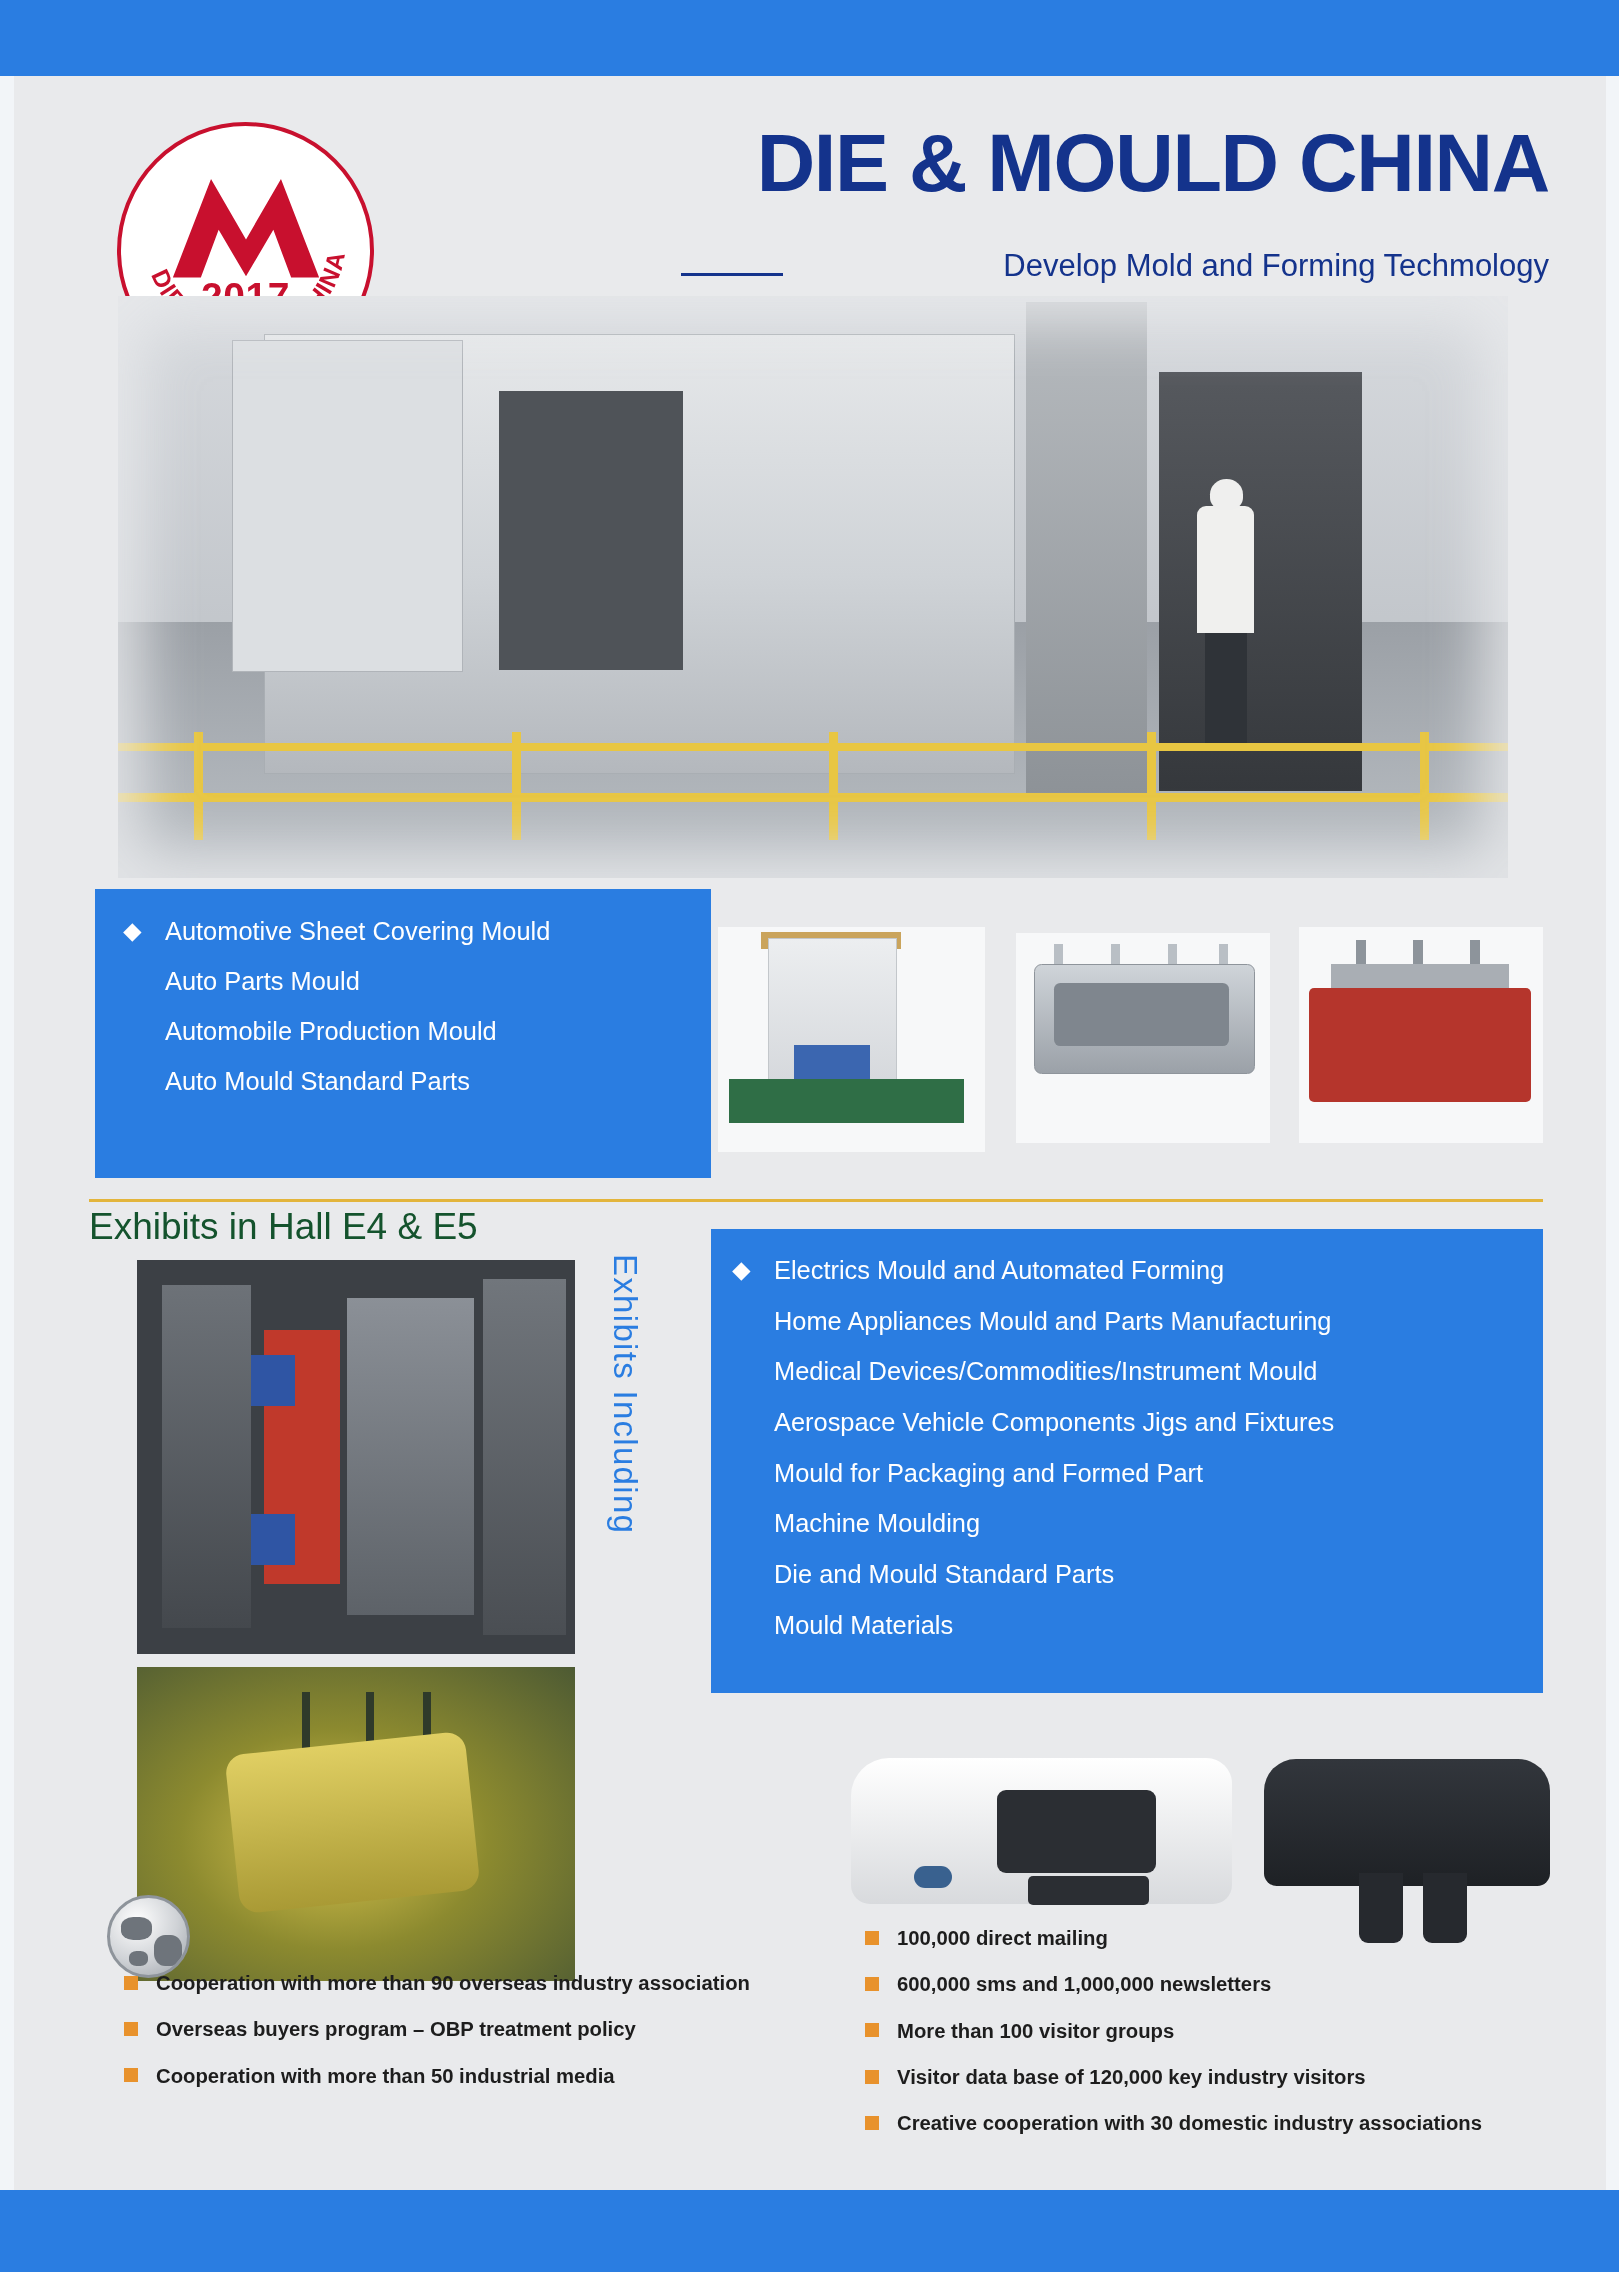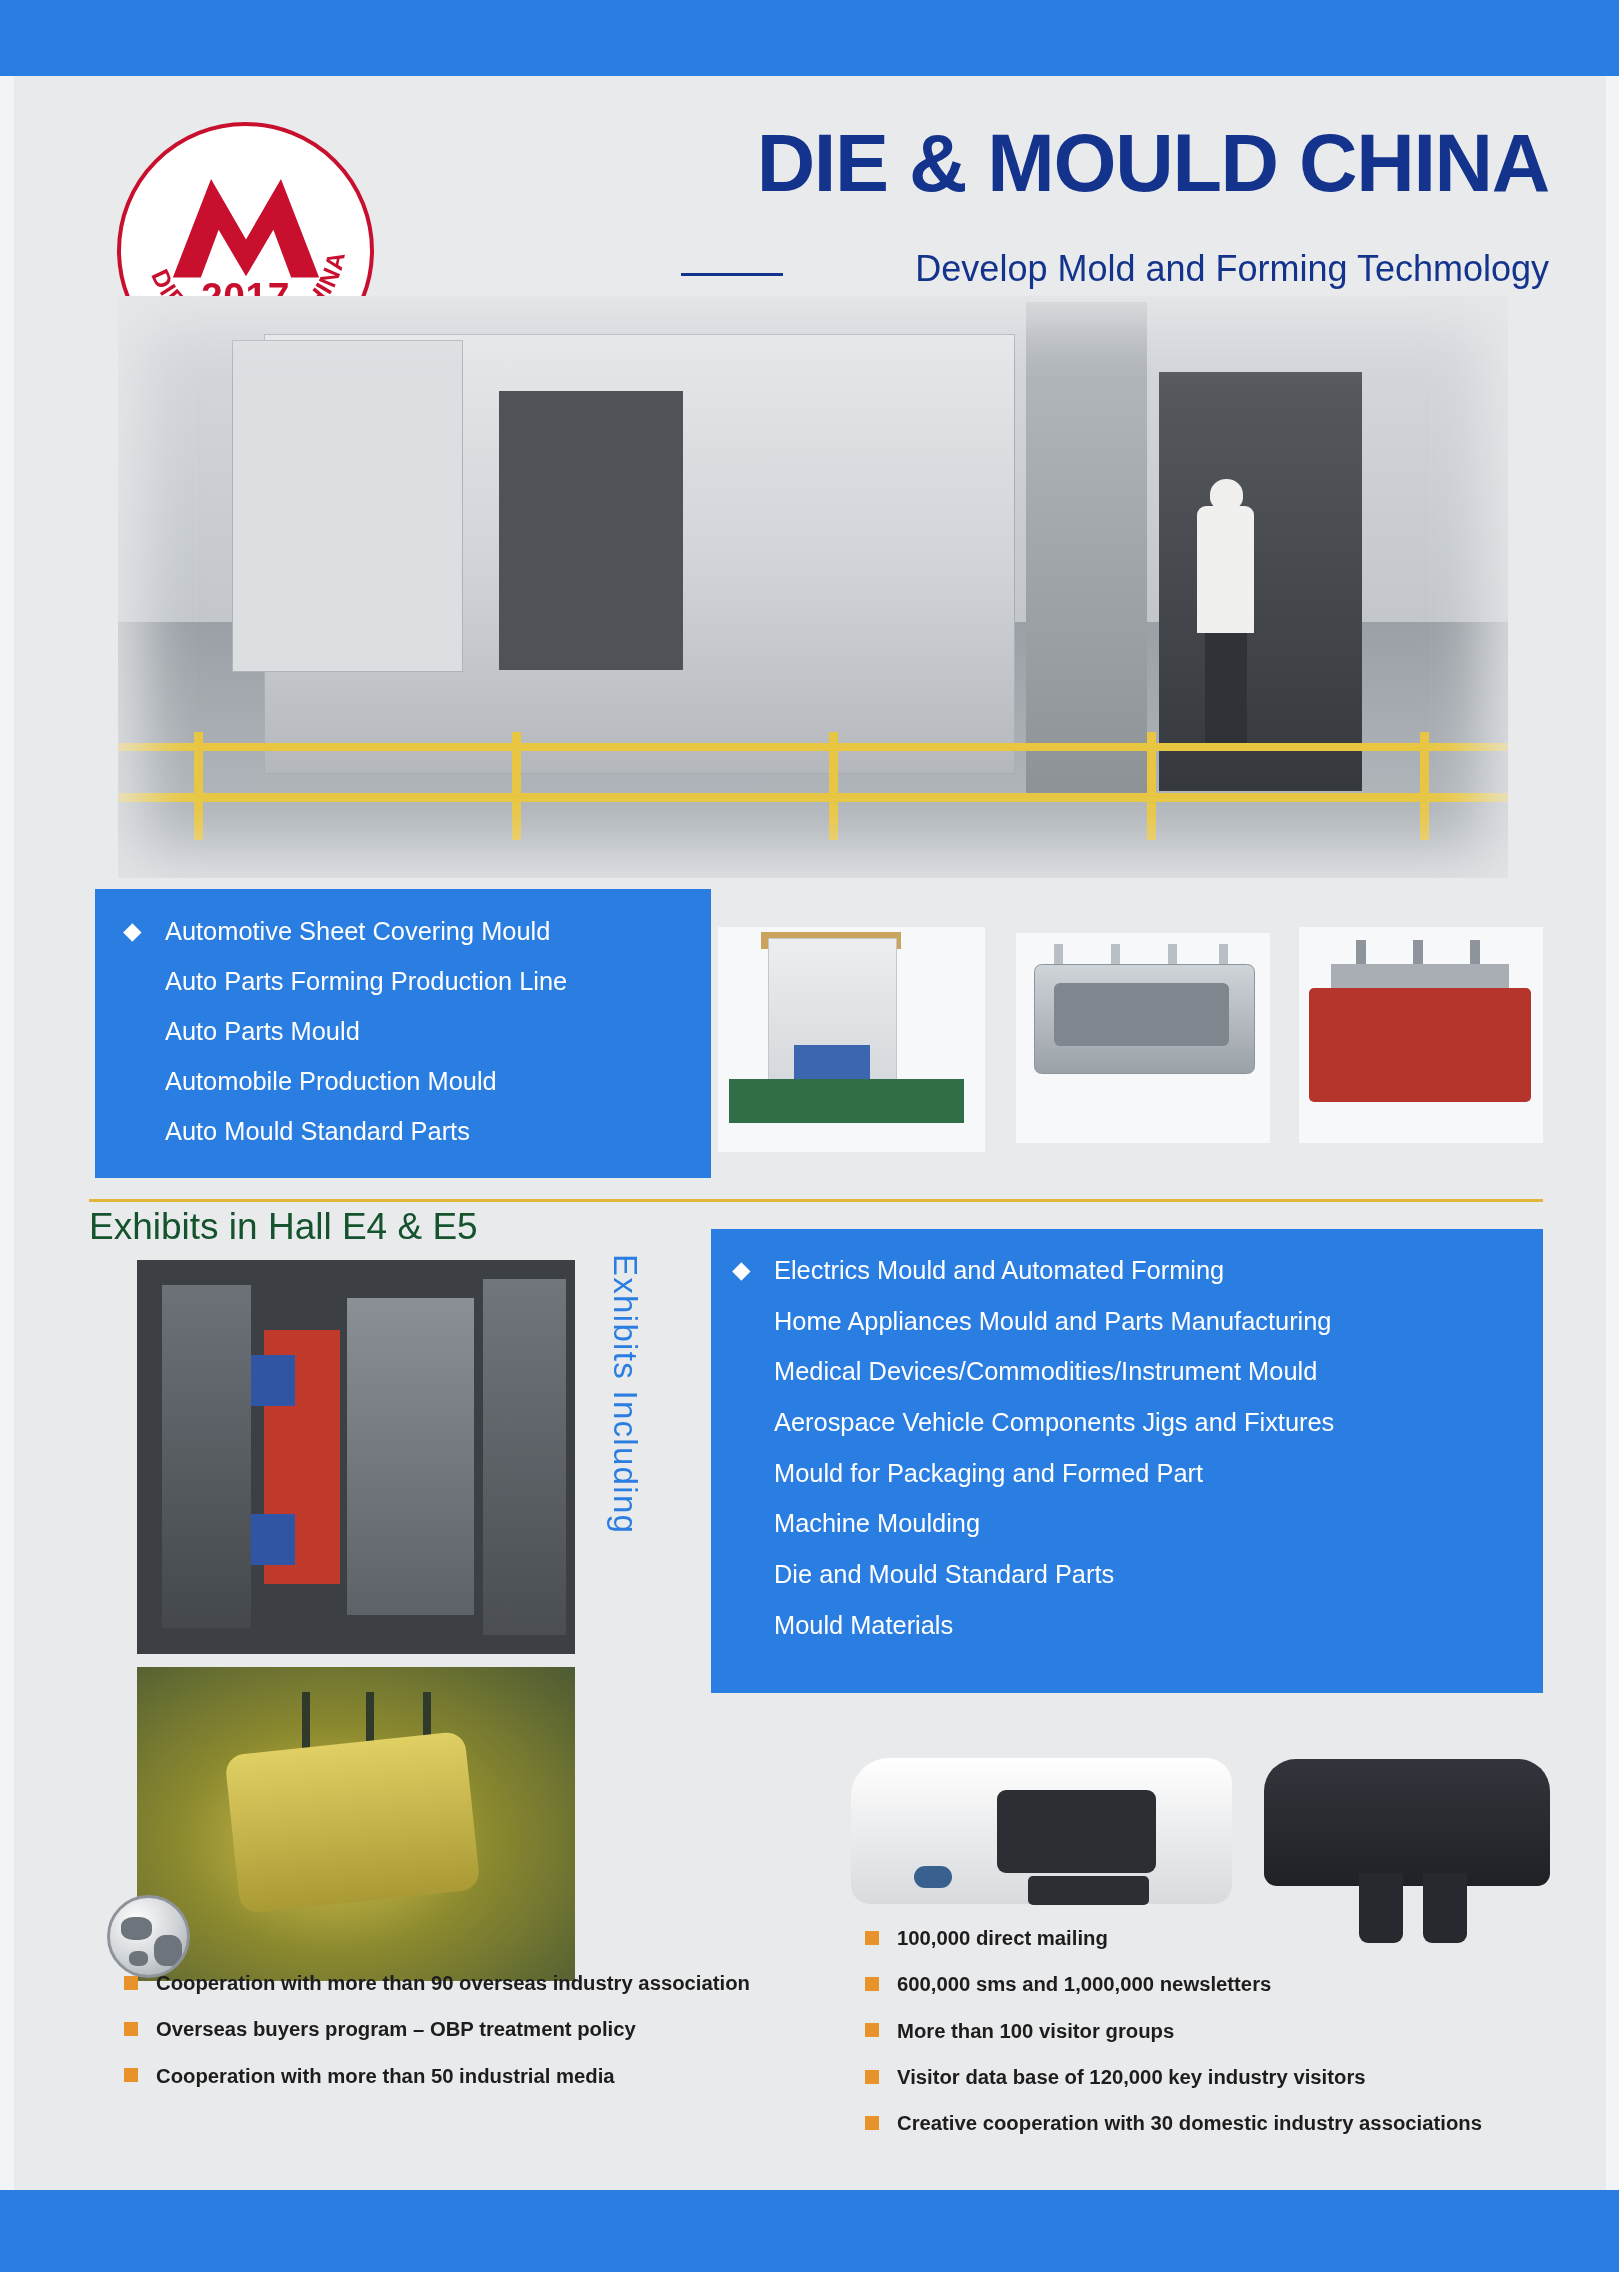--- a/index.html
+++ b/index.html
@@ -94,21 +94,21 @@
     font-weight: bold;
     letter-spacing: -1.3px;
     font-family: "Liberation Sans", sans-serif;
   }
   .title-sub {
     position: absolute;
     left: 571px; top: 248px;
     width: 978px;
     text-align: right;
     color: #14338c;
-    font-size: 36px;
+    font-size: 31px;
     font-family: "Liberation Sans", sans-serif;
   }
   .title-dash {
     position: absolute;
     left: 681px; top: 273px;
     width: 102px; height: 3.2px;
     background: #14338c;
   }
 
   
@@ -531,23 +531,20 @@
     <div class="hero-post" style="left:1302px;"></div>
     <div class="hero-vignette"></div>
   </div>
 
   <div class="blue-box box1">
     <div class="li">
       <span class="diamond"></span>
       <span>Automotive Sheet Covering Mould</span>
     </div>
     <div class="li">
-      <span>Auto Parts Forming Production Line</span>
-    </div>
-    <div class="li">
       <span>Auto Parts Mould</span>
     </div>
     <div class="li">
       <span>Automobile Production Mould</span>
     </div>
     <div class="li">
       <span>Auto Mould Standard Parts</span>
     </div>
   </div>
 

